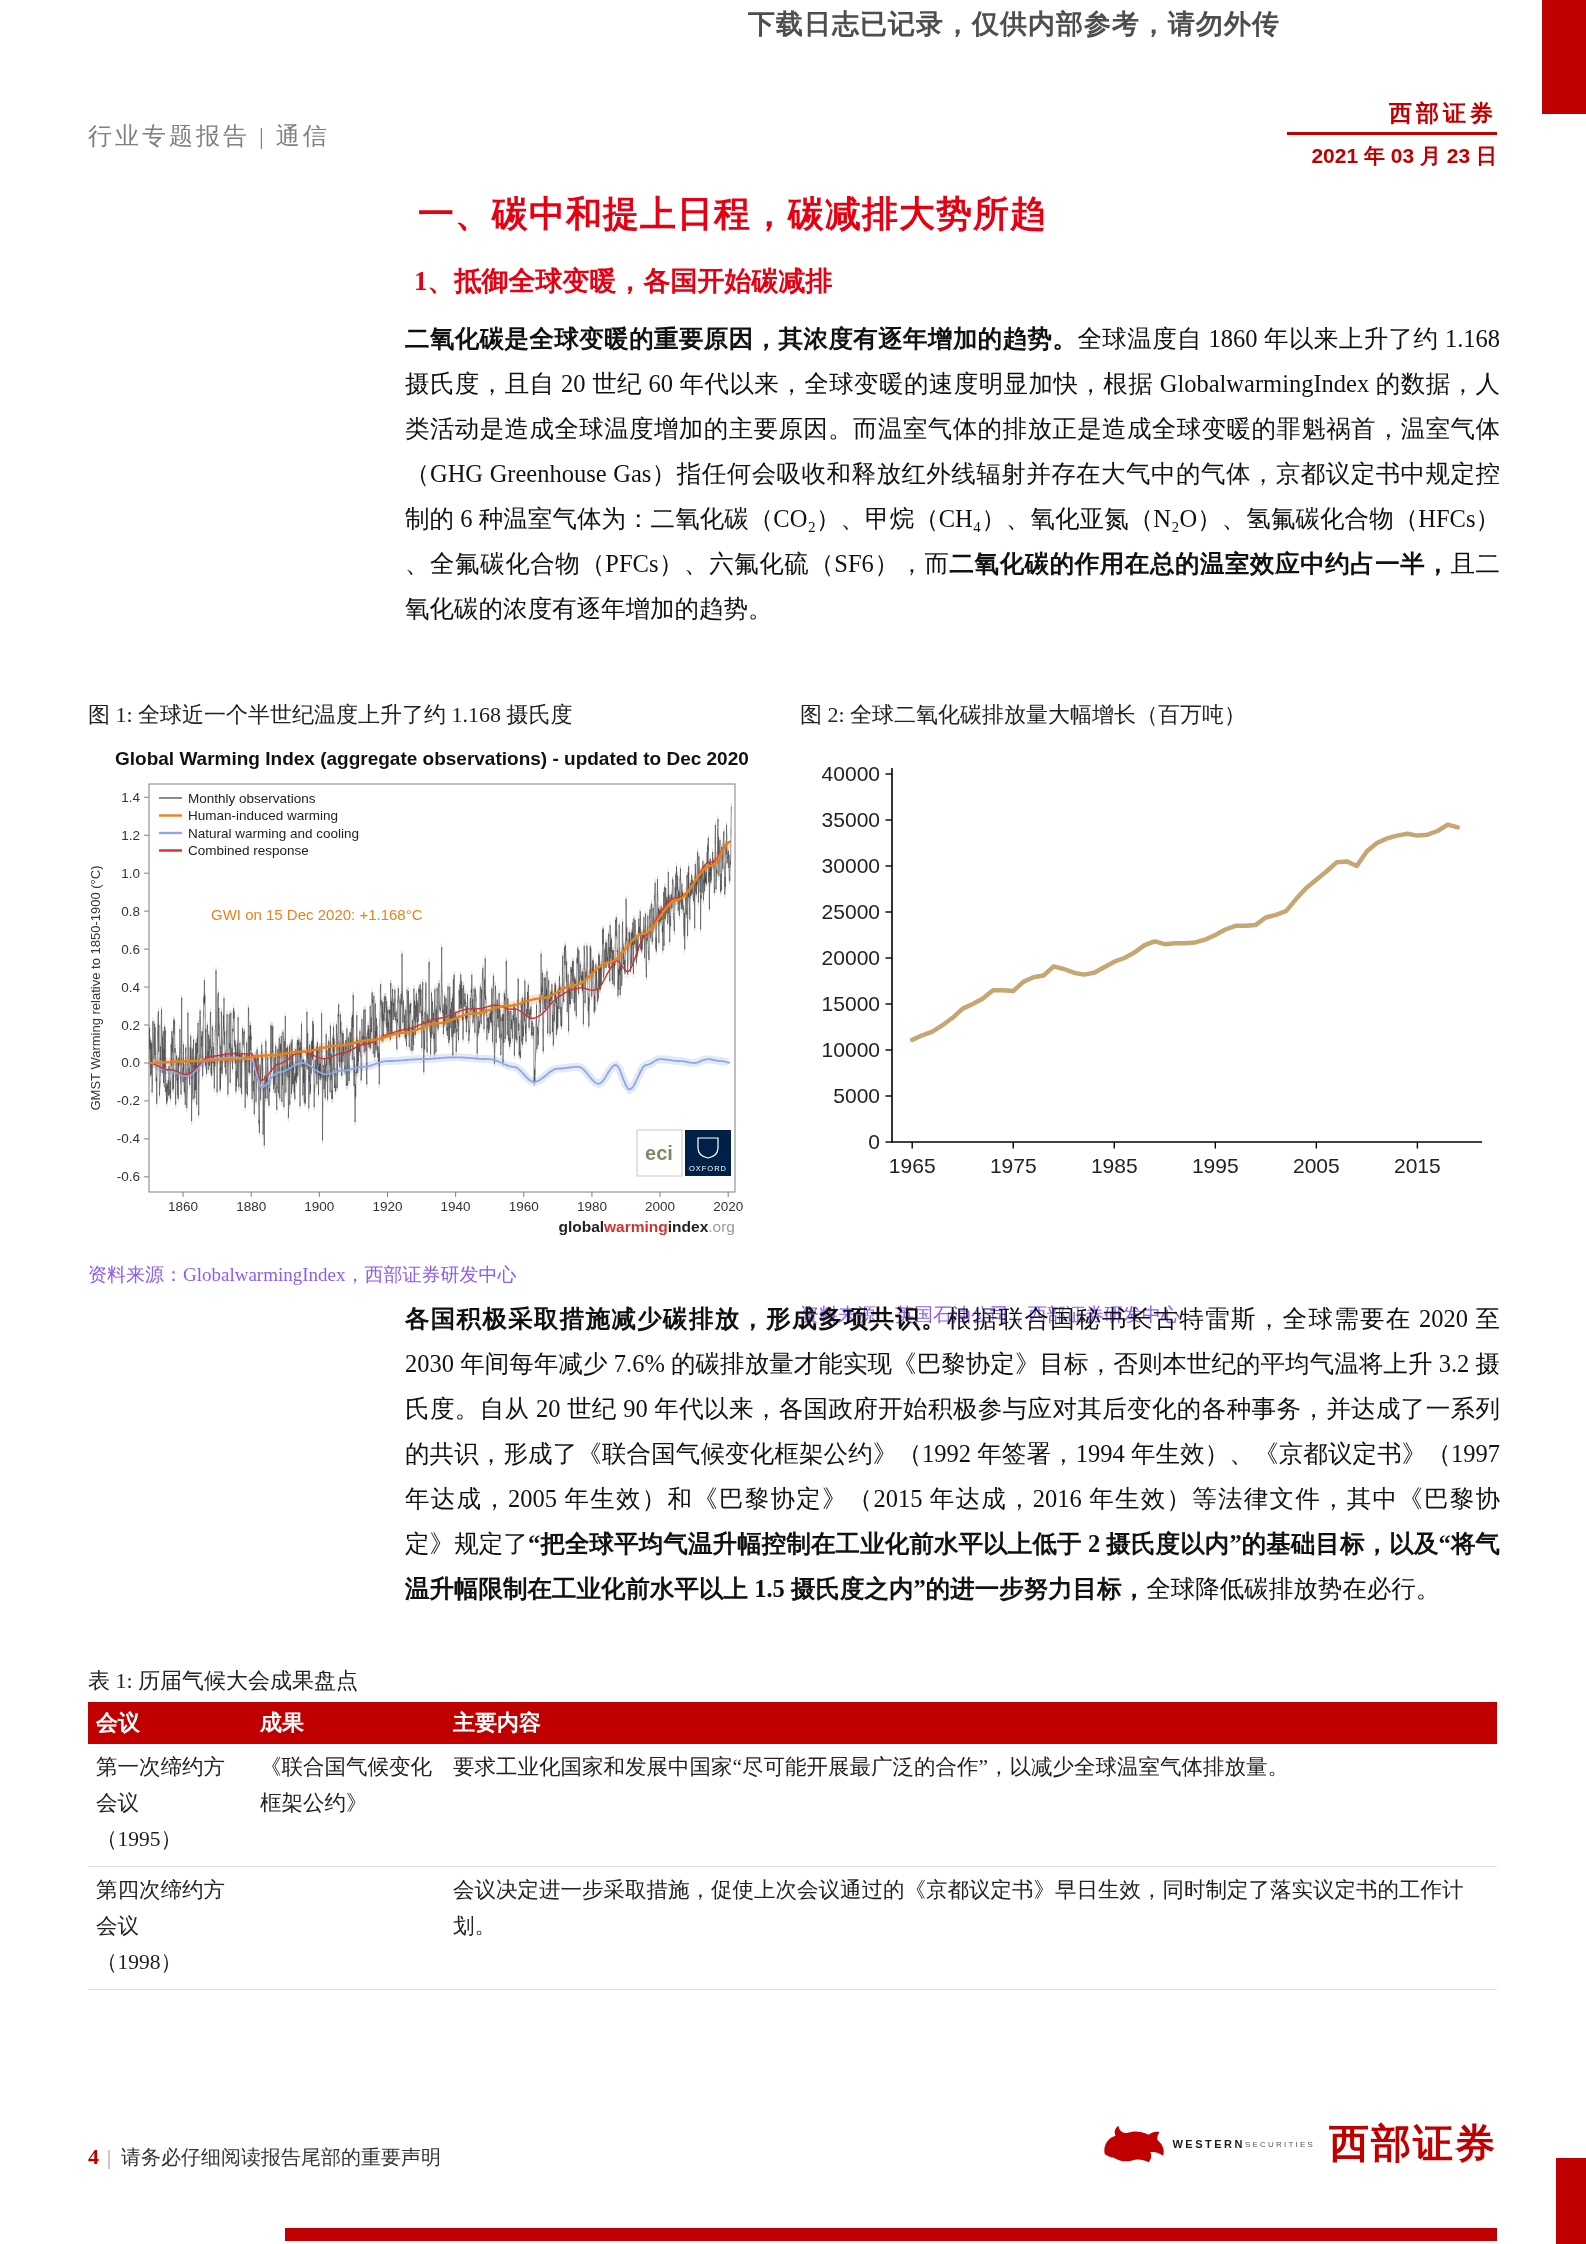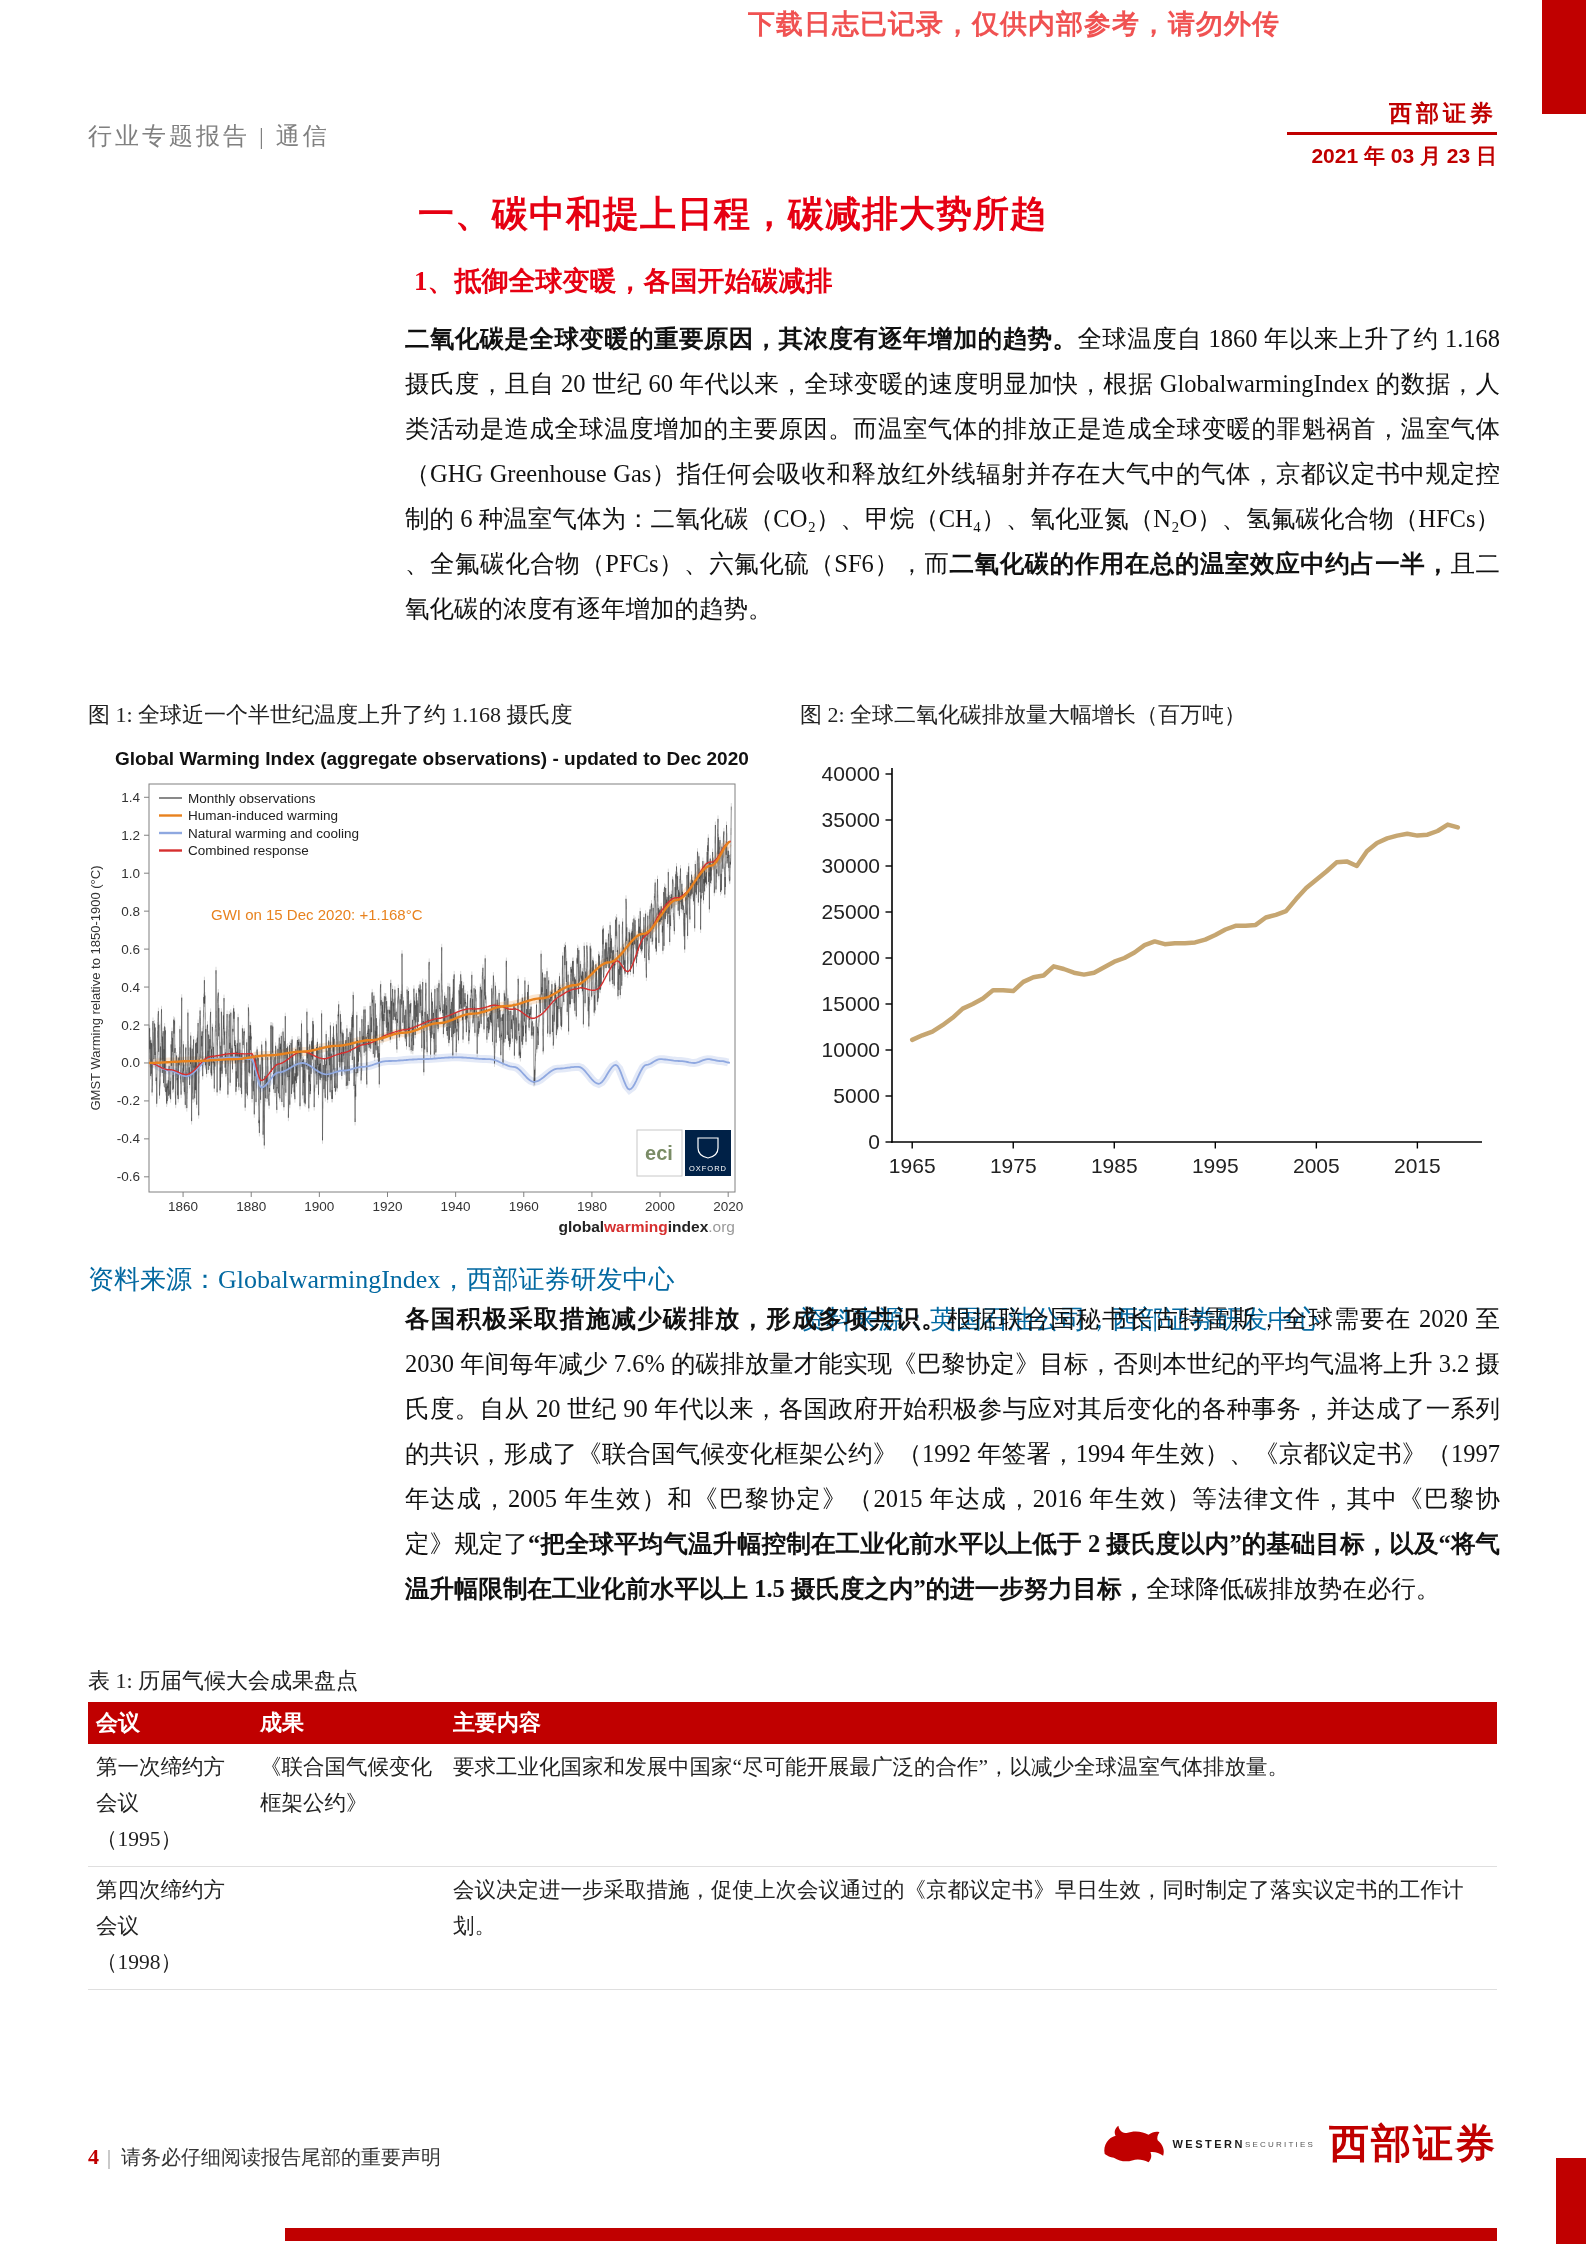--- a/index.html
+++ b/index.html
@@ -5,21 +5,21 @@
   * { margin:0; padding:0; box-sizing:border-box; }
   html,body { background:#ffffff; }
   body {
     width:1586px; height:2244px; position:relative; overflow:hidden;
     font-family:"Liberation Sans","DejaVu Sans",sans-serif; color:#1a1a1a;
   }
   .abs { position:absolute; }
   .serif { font-family:"Liberation Serif","DejaVu Serif",serif; }
 
   
-  .watermark { top:6px; left:748px; font-size:27px; font-weight:600; color:#ef4444; opacity:.92; letter-spacing:1px; white-space:nowrap; }
+  .watermark { top:6px; left:748px; font-size:27px; font-weight:600; color:#404040; opacity:.92; letter-spacing:1px; white-space:nowrap; }
   .edge-top { top:0; right:0; width:44px; height:114px; background:#c00000; }
   .edge-bottom { top:2158px; right:0; width:30px; height:86px; background:#c00000; }
   .bottom-bar { top:2228px; left:285px; width:1212px; height:13px; background:#c00000; }
 
   
   .hdr-left { top:120px; left:88px; font-size:24px; color:#808080; letter-spacing:3px; }
   .hdr-brand { top:98px; right:89px; font-size:23px; font-weight:bold; color:#c00000; letter-spacing:4px; }
   .hdr-line { top:132px; right:89px; width:210px; height:3px; background:#c00000; }
   .hdr-date { top:142px; right:89px; font-size:21px; font-weight:bold; color:#c00000; }
 
@@ -29,21 +29,21 @@
 
   
   .para { left:405px; width:1095px; font-size:24.5px; line-height:45px; text-align:justify; color:#111; }
   .para b { font-weight:bold; }
   .para-1 { top:316px; }
   .para-2 { top:1296px; }
 
   
   .fig-cap { top:700px; font-size:22px; color:#222; }
   .fig-cap-1 { left:88px; } .fig-cap-2 { left:800px; }
-  .fig-src { top:1262px; font-size:26px; color:#0369a1; }
+  .fig-src { top:1262px; font-size:19px; color:#8b5cf6; }
   .fig-src-1 { left:88px; } .fig-src-2 { left:800px;margin-top:40px; }
   svg text { font-family:"Liberation Sans","DejaVu Sans",sans-serif; }
 
   
   .tbl-title { top:1666px; left:88px; font-size:22px; color:#222; }
   .report-table { position:absolute; top:1702px; left:88px; width:1409px; border-collapse:collapse; table-layout:fixed; }
   .report-table th { background:#c00000; color:#ffffff; font-weight:bold; font-size:22px; text-align:left; padding:6px 8px; height:38px; }
   .report-table td { vertical-align:top; font-size:21.5px; line-height:36px; padding:5px 8px 9px; border-bottom:1px solid #dfdfdf; color:#222; }
 
   

